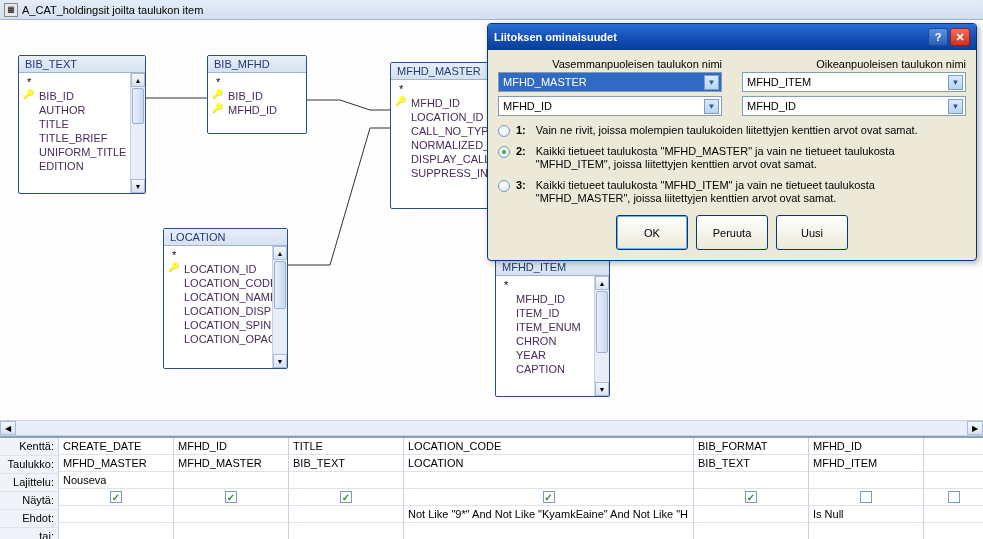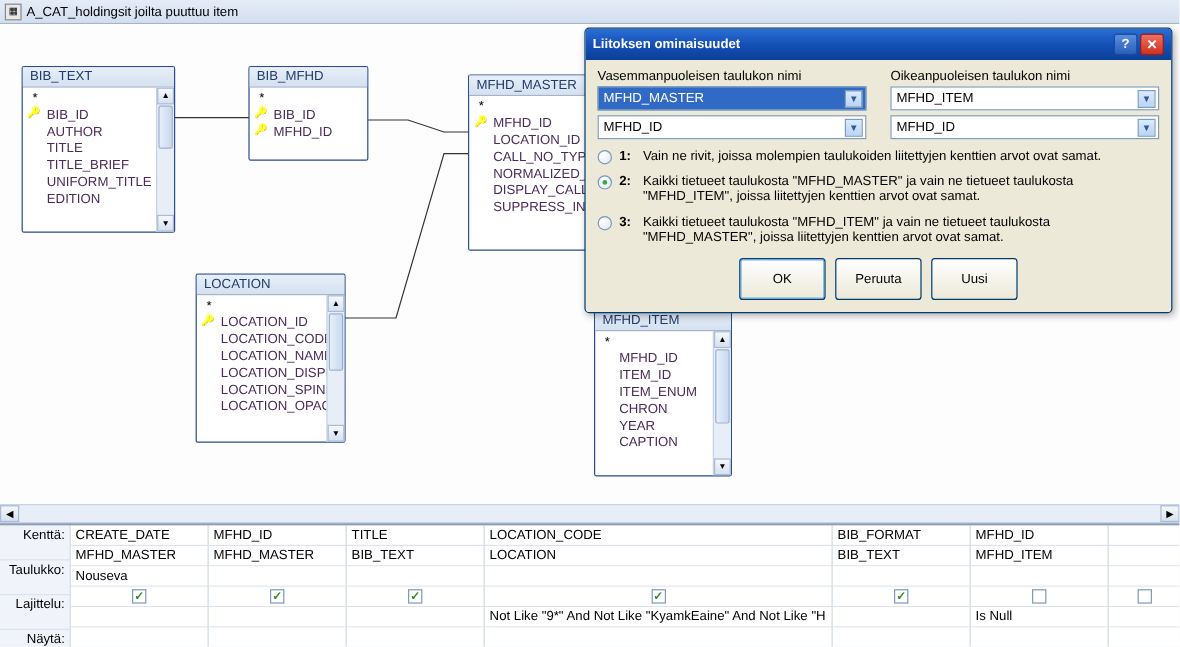--- a/index.html
+++ b/index.html
@@ -109,21 +109,21 @@
   .dialog-title .btns { display: flex; gap: 2px; }
   .dialog-title .winbtn {
     width: 20px; height: 18px; border-radius: 3px;
     display: flex; align-items: center; justify-content: center;
     font-weight: bold; font-size: 11px; color: #fff;
   }
   .winbtn.help { background: linear-gradient(#5a8fe0,#2a5fb7); border: 1px solid #1a4a9a; }
   .winbtn.close { background: linear-gradient(#f07060,#d03020); border: 1px solid #9a2010; }
   .dialog-body { padding: 8px 10px 10px 10px; }
   .drow { display: flex; gap: 20px; margin-bottom: 4px; }
-  .dcol { flex: 1; }
+  .dcol { flex: 1; text-align: right; }
   .dlabel { font-size: 11px; margin-bottom: 2px; }
   .dselect {
     width: 100%;
     height: 20px;
     border: 1px solid #7f9db9;
     background: #fff;
     display: flex; align-items: center; justify-content: space-between;
     padding: 0 2px 0 4px; font-size: 11px;
   }
   .dselect .arrow {
@@ -179,21 +179,21 @@
     display: flex;
     border-top: 2px solid #8e9fb5;
   }
   .grid-labels {
     width: 100px;
     text-align: right;
     font-size: 11px;
     background: #f0f4fa;
   }
   .grid-labels div {
-    height: 29px; line-height: 17px; padding-right: 4px;
+    height: 18px; line-height: 17px; padding-right: 4px;
     border-bottom: 1px solid #dce3ed;
   }
   .grid-cols {
     display: flex;
     flex: 1;
   }
   .gcol {
     border-left: 1px solid #c6d3e4;
     width: 115px;
     font-size: 11px;
@@ -212,21 +212,21 @@
     align-items: center; justify-content: center;
     color: #2a8c2a; font-size: 10px; font-weight: bold;
   }
   svg.connector { position: absolute; top: 0; left: 0; pointer-events: none; }
 </style>
 </head>
 <body>
 
 <div class="title-bar">
   <span class="icon">▦</span>
-  <span>A_CAT_holdingsit joilta puuttuu item</span>
+  <span>A_CAT_holdingsit joilta taulukon item</span>
 </div>
 
 <div class="canvas">
 
   <svg class="connector" width="983" height="400">
     <path d="M 140 78 L 170 78 L 200 78 L 212 78" stroke="#333" fill="none" stroke-width="1"></path>
     <path d="M 305 80 L 340 80 L 370 90 L 392 90" stroke="#333" fill="none" stroke-width="1"></path>
     <path d="M 305 93 L 340 230 L 392 110" stroke="#333" fill="none" stroke-width="1" opacity="0"></path>
     <path d="M 282 245 L 330 245 L 370 108 L 392 108" stroke="#333" fill="none" stroke-width="1"></path>
     <path d="M 515 90 L 540 150 L 540 270 L 500 270" stroke="#333" fill="none" stroke-width="1"></path>

